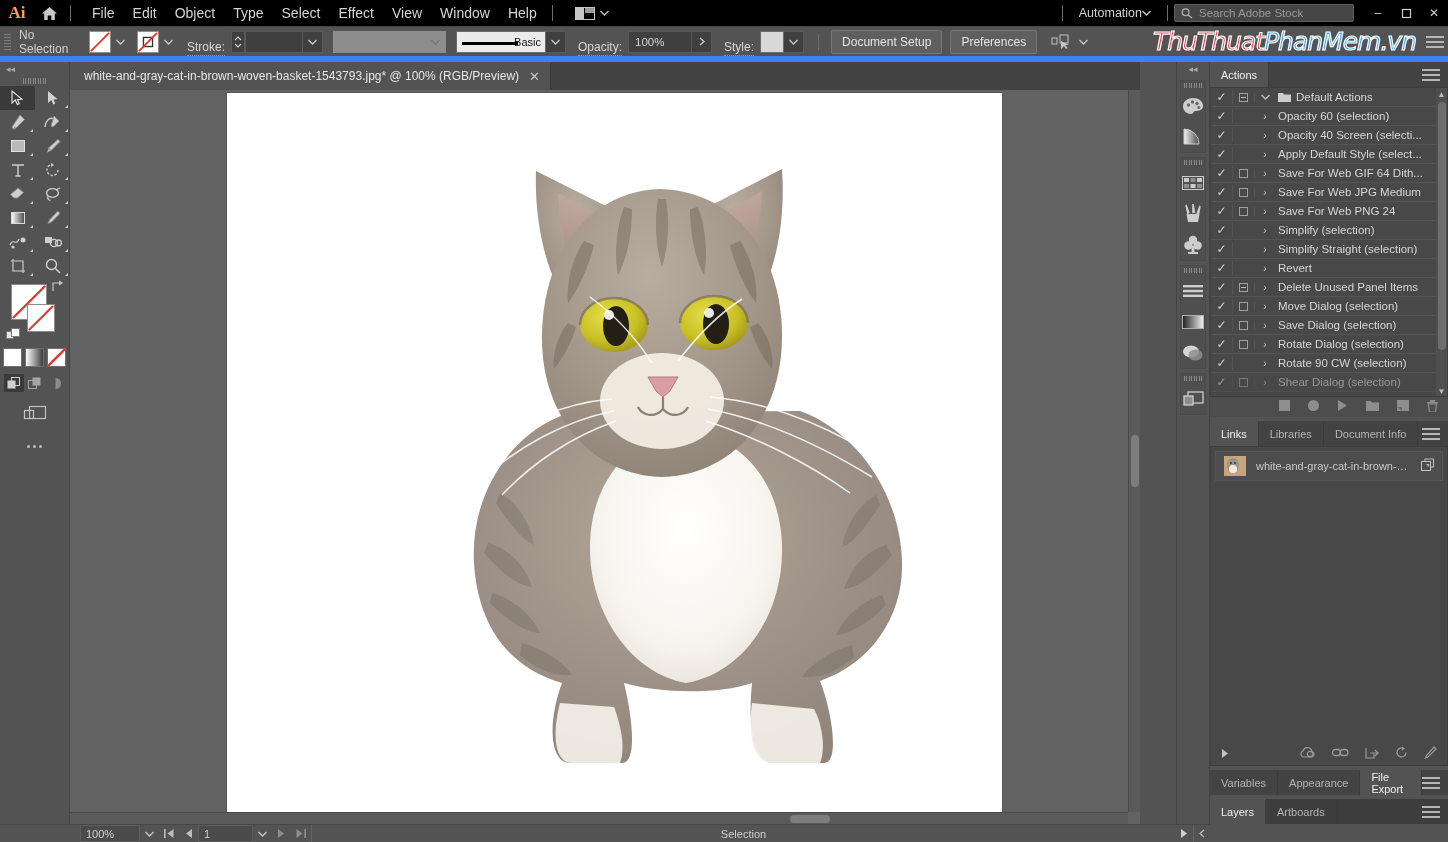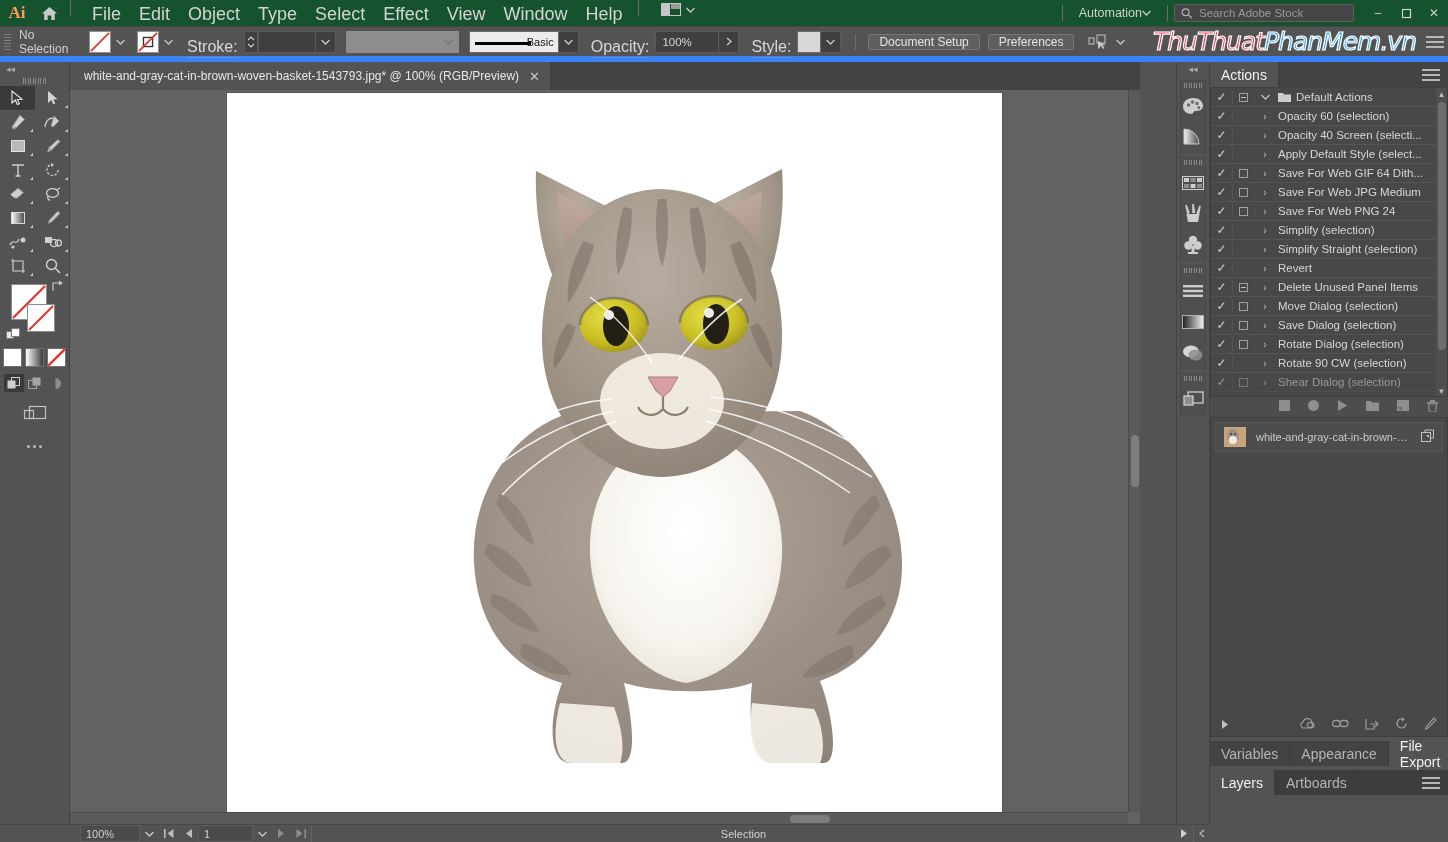--- a/index.html
+++ b/index.html
@@ -9,30 +9,30 @@
     font-family:"Liberation Sans", sans-serif;
     font-size:12px;
     color:#c9c9c9;
     overflow:hidden;
   }
   .app { position:relative; width:1448px; height:842px; }
 
   
   .menubar {
     position:absolute; left:0; top:0; width:1448px; height:26px;
-    background:#14532d; display:flex; align-items:flex-start;
+    background:#000000; display:flex; align-items:center;
   }
   .ai-logo {
     width:34px; height:26px; display:flex; align-items:center; justify-content:center;
     color:#ff9a5c; font-size:17px; font-weight:bold; font-family:"Liberation Serif", serif;
   }
   .home-btn { width:30px; height:26px; display:flex; align-items:center; justify-content:center; }
   .vsep { width:1px; height:16px; background:#6d6d6d; margin:0 6px; }
   .menu-items { display:flex; align-items:center; margin-left:6px; }
-  .menu-item { padding:4px 9px; color:#d4d4d4; font-size:18px; }
+  .menu-item { padding:4px 9px; color:#d4d4d4; font-size:14px; }
   .arrange-btn { display:flex; align-items:center; gap:5px; padding:3px 6px; margin-left:10px; }
   .right-group { margin-left:auto; display:flex; align-items:center; height:26px; }
   .automation {
     display:flex; align-items:center; gap:0; padding:0 10px; font-size:12.5px; color:#d0d0d0;
   }
   .search-stock {
     display:flex; align-items:center; gap:6px;
     width:180px; height:18px; background:#454545; border:1px solid #5e5e5e; border-radius:2px;
     padding:0 6px; color:#9a9a9a; font-size:11.5px; margin-right:10px;
   }
@@ -44,35 +44,35 @@
     position:absolute; left:0; top:26px; width:1448px; height:36px;
     background:#535353; border-top:1px solid #464646; border-bottom:6px solid #3b82f6;
     display:flex; align-items:center; padding-left:4px;
   }
   .grip { width:7px; height:22px; display:flex; flex-direction:column; justify-content:center; gap:2px; }
   .grip i { display:block; height:1px; background:#7d7d7d; }
   .nosel { width:72px; font-size:12px; color:#cfcfcf; padding-left:8px; }
   .swatchbox { width:22px; height:22px; border:1px solid #8f8f8f; background:#fff; position:relative; }
   .diag { position:absolute; left:0; top:0; width:100%; height:100%; }
   .smallcombo { width:18px; height:22px; display:flex; align-items:center; justify-content:center; }
-  .stroke-label { font-size:16px; color:#d8d8d8; border-bottom:1px dotted #9a9a9a; margin:12px 6px 0 10px; padding-bottom:1px;}
+  .stroke-label { font-size:12px; color:#d8d8d8; border-bottom:1px dotted #9a9a9a; margin:12px 6px 0 10px; padding-bottom:1px;}
   .spinner { width:14px; height:22px; display:flex; flex-direction:column; align-items:center; justify-content:center; gap:2px; background:#3f3f3f; border:1px solid #5a5a5a;}
   .field {
     height:22px; background:#3f3f3f; border:1px solid #5a5a5a; color:#d5d5d5;
     display:flex; align-items:center; padding:0 6px; font-size:11.5px;
   }
   .field.disabled { background:#8d8d8d; border-color:#8d8d8d; }
   .combo-arrow { width:20px; height:22px; background:#3f3f3f; border:1px solid #5a5a5a; border-left:none; display:flex; align-items:center; justify-content:center; }
   .brush-field {
     width:90px; height:22px; background:#ececec; border:1px solid #6b6b6b; display:flex; align-items:center;
     justify-content:flex-end; padding-right:4px; color:#111; font-size:11px; position:relative;
   }
   .brush-line { position:absolute; left:5px; top:10px; width:56px; height:3px; background:#000; }
   .btn-flat {
-    height:16px; background:#5f5f5f; border:1px solid #767676; border-radius:2px;
+    height:24px; background:#5f5f5f; border:1px solid #767676; border-radius:2px;
     color:#e4e4e4; font-size:12px; display:flex; align-items:center; padding:0 10px;
   }
   .watermark {
     margin-left:auto; display:flex; align-items:center; gap:10px; padding-right:4px;
   }
   .wm-text { font-family:"DejaVu Sans", sans-serif; font-weight:normal; font-style:italic; font-size:25px; letter-spacing:-1px; }
   .wm-a { color:#ee3b56; -webkit-text-stroke:1.2px #fff; }
   .wm-b { color:#3aa9f2; -webkit-text-stroke:1.2px #fff; }
   .hamburger { width:18px; display:flex; flex-direction:column; gap:3px; }
   .hamburger i { height:2px; background:#b6b6b6; display:block; }
@@ -155,21 +155,21 @@
   .rail-collapse { height:14px; display:flex; align-items:center; justify-content:center; color:#aaa; font-size:9px; }
   .rail-grp { border:1px solid #4a4a4a; margin:4px 3px 0 3px; background:#4f4f4f; }
   .rail-grip { height:9px; display:flex; align-items:center; justify-content:center; gap:1.5px; }
   .rail-grip i { width:1px; height:5px; background:#8a8a8a; display:block; }
   .rail-ico { height:31px; display:flex; align-items:center; justify-content:center; }
 
   
   .dock { position:absolute; right:0; top:62px; width:238px; height:780px; background:#535353; }
   .panel-tabs { display:flex; align-items:center; height:25px; background:#434343; }
   .ptab {
-    height:25px; display:flex; align-items:center; padding:0 11px; font-size:14px; color:#b4b4b4;
+    height:25px; display:flex; align-items:center; padding:0 11px; font-size:11px; color:#b4b4b4;
     border-right:1px solid #3b3b3b;
   }
   .ptab.active { background:#535353; color:#f0f0f0; }
   .pmenu { margin-left:auto; padding-right:8px; }
 
   .actions-body { background:#484848; height:310px; position:relative; overflow:hidden; border:1px solid #3e3e3e;}
   .arow {
     display:flex; align-items:center; height:19px; border-bottom:1px solid #545454; font-size:11.5px; color:#d6d6d6;
   }
   .acheck { width:22px; display:flex; align-items:center; justify-content:center; color:#cfcfcf; font-size:12px; border-right:1px solid #545454; }
@@ -1054,20 +1054,32 @@
             <path d="M0 0 L12 0 L12 11 L0 11 Z" fill="#8e8e8e"></path>
             <path d="M0 7 L5 7 L5 11 Z" fill="#6a6a6a"></path>
           </svg></div>
       <div><svg width="11" height="12" viewBox="0 0 11 12">
             <rect x="3" y="0" width="5" height="2" fill="#8e8e8e"></rect>
             <rect x="0" y="2" width="11" height="1.6" fill="#8e8e8e"></rect>
             <path d="M1.5 4 L9.5 4 L8.6 12 L2.4 12 Z" fill="none" stroke="#8e8e8e" stroke-width="1.2"></path>
           </svg></div>
     </div>
 
+    <div class="panel-tabs" style="margin-top:4px;">
+      <div class="ptab active">Links</div>
+      <div class="ptab">Libraries</div>
+      <div class="ptab">Document Info</div>
+      <div class="pmenu">
+        <div class="hamburger">
+            <i></i>
+            <i></i>
+            <i></i>
+          </div>
+      </div>
+    </div>
 
     <div class="links-body">
       <div class="link-item">
         <span class="link-thumb">
           <svg width="22" height="20" viewBox="0 0 22 20">
               <rect width="22" height="20" fill="#c9a37c"></rect>
               <ellipse cx="9" cy="9" rx="6" ry="7" fill="#9b9288"></ellipse>
               <ellipse cx="9" cy="13" rx="4" ry="4" fill="#f0ece4"></ellipse>
               <circle cx="7" cy="7" r="1" fill="#3a3a3a"></circle>
               <circle cx="11" cy="7" r="1" fill="#3a3a3a"></circle>

